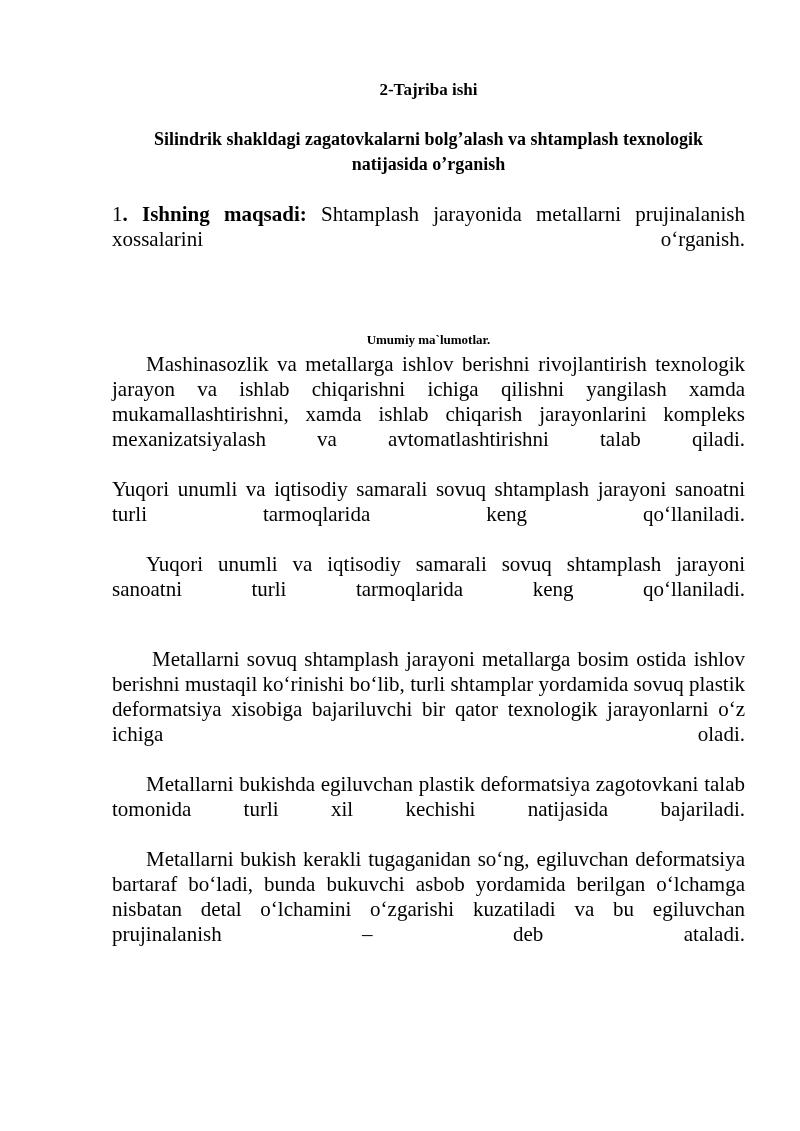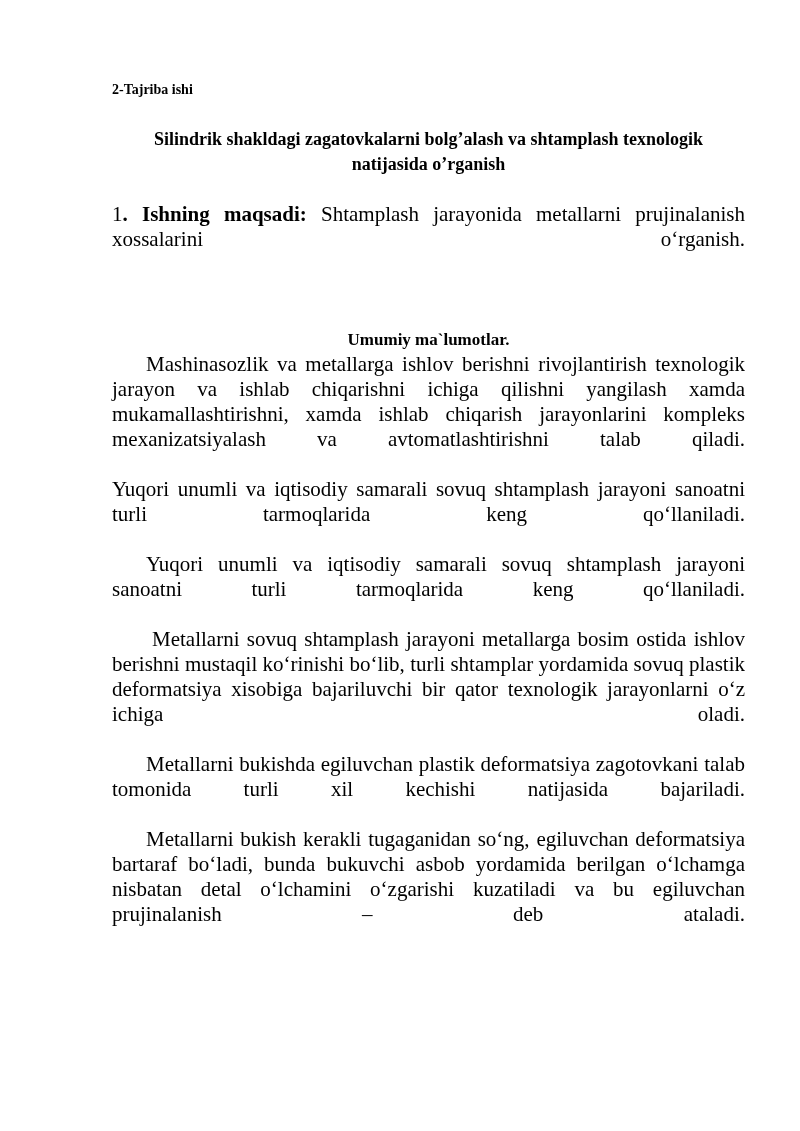--- a/index.html
+++ b/index.html
@@ -37,51 +37,52 @@
     font-size: 21px;
     line-height: 25px;
     text-align: justify;
     text-justify: inter-word;
     margin: 0;
     hyphens: none;
   }
 
   
   .title-main {
-    font-size: 14px;
+    font-size: 17px;
     line-height: 25px;
     font-weight: bold;
+    text-align: center;
     margin: 0;
   }
 
   .title-sub {
     font-size: 18px;
     line-height: 25px;
     font-weight: bold;
     text-align: center;
     margin: 0;
   }
 
   .section-heading {
-    font-size: 17px;
+    font-size: 13px;
     line-height: 25px;
     font-weight: bold;
     text-align: center;
     margin: 0;
   }
 
   
   .spacer-1 { height: 25px; }
   .spacer-2 { height: 50px; }
   .pad-top-title { height: 77px; }
 
   .lead-label { font-weight: bold; }
 
   .indent { text-indent: 34px; }
-  .indent-wide { text-indent: 40px; }
+  .indent-wide { text-indent: 40px; margin-top: 20px; }
   .no-indent { text-indent: 0; }
 
   
   .doc-text::after {
     content: "";
     display: inline-block;
     width: 100%;
   }
 </style>
 </head>

